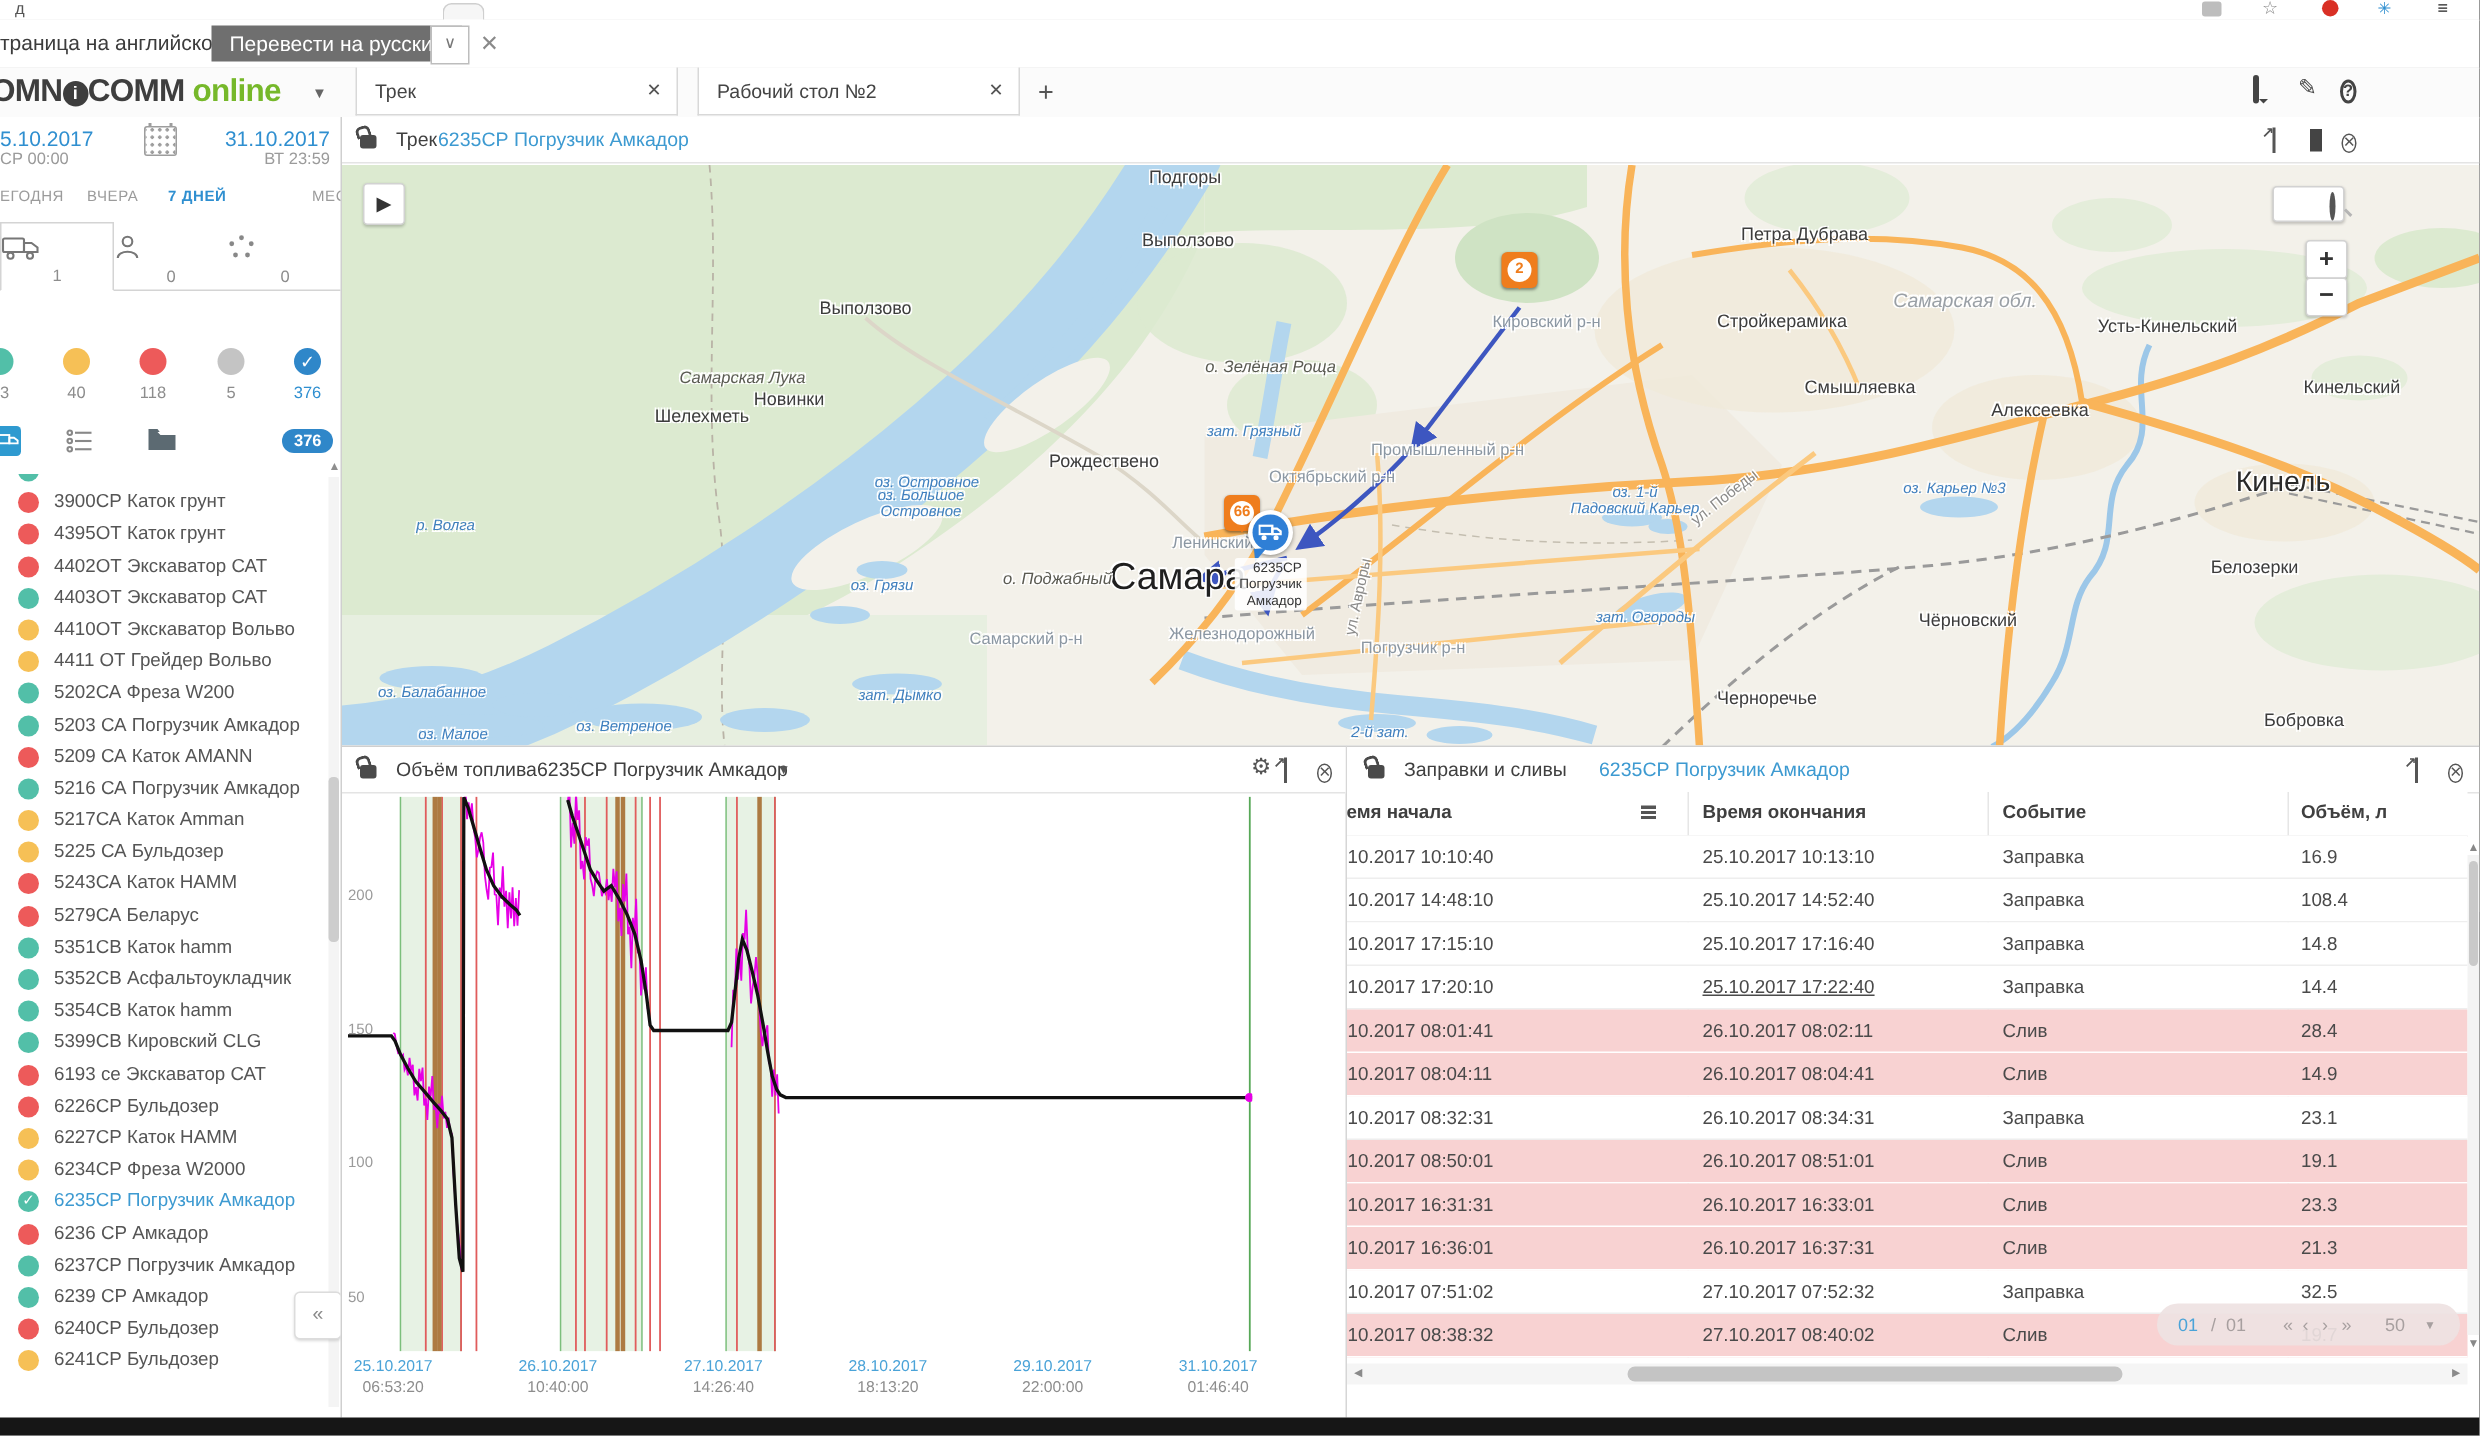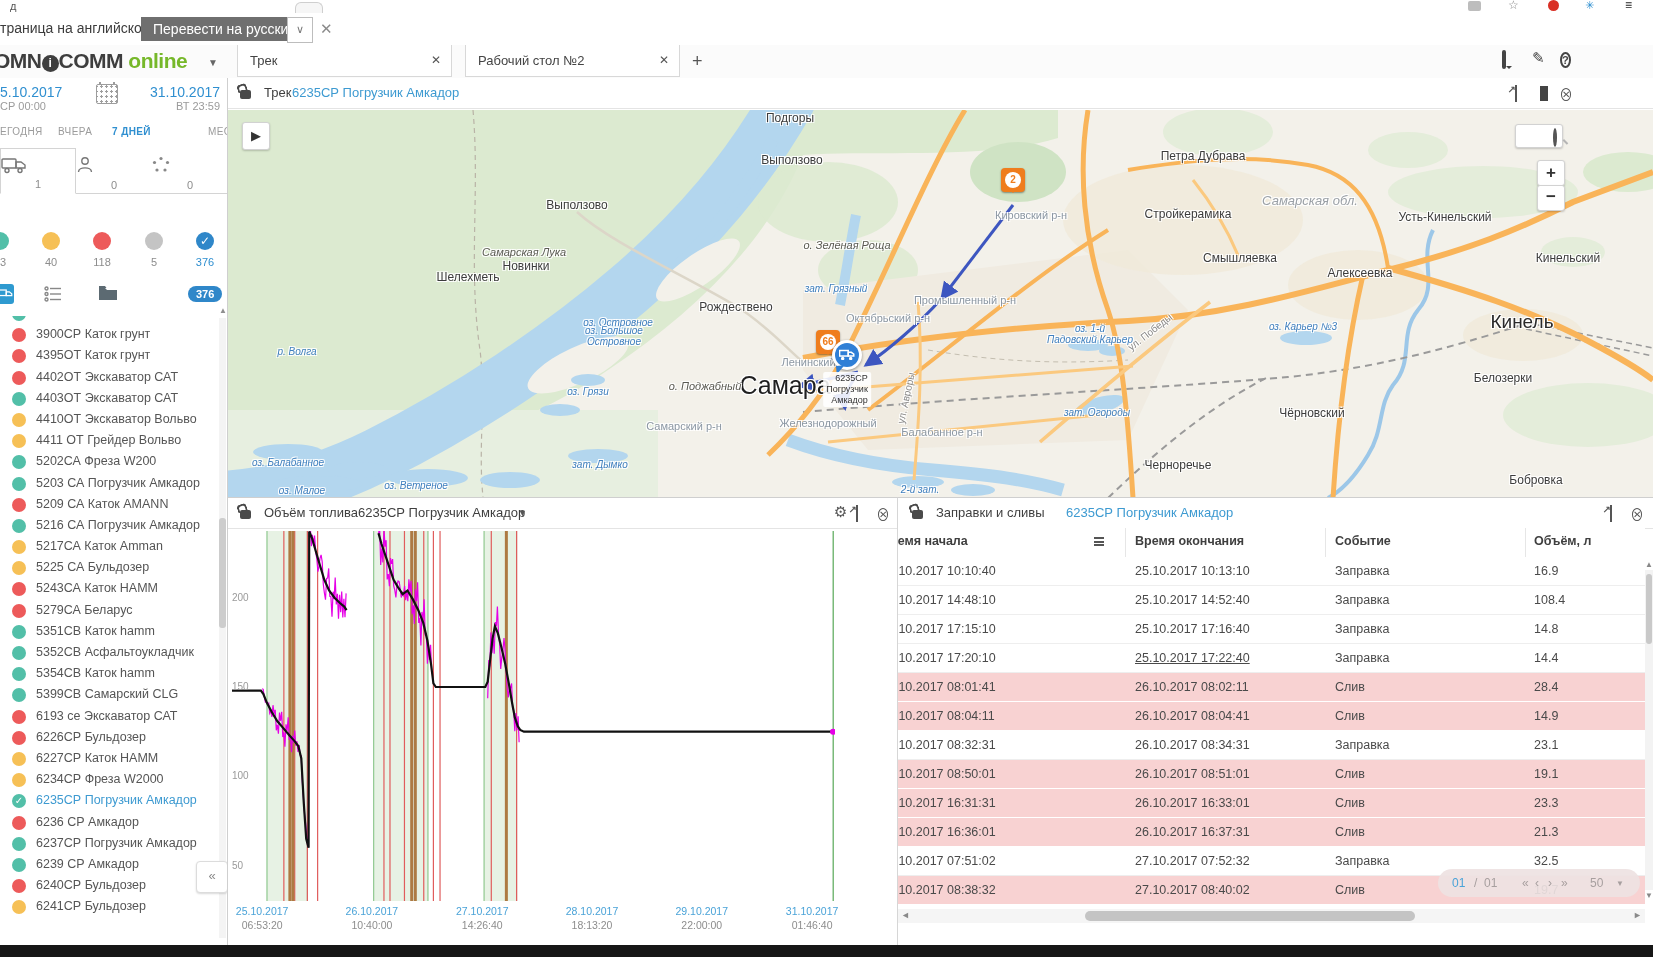--- a/index.html
+++ b/index.html
@@ -335,21 +335,21 @@
         <div class="v-item">
           <span class="v-dot" style="background: rgb(82, 191, 168);"></span>
           <span class="v-lbl">5352СВ Асфальтоукладчик</span>
         </div>
         <div class="v-item">
           <span class="v-dot" style="background: rgb(82, 191, 168);"></span>
           <span class="v-lbl">5354СВ Каток hamm</span>
         </div>
         <div class="v-item">
           <span class="v-dot" style="background: rgb(82, 191, 168);"></span>
-          <span class="v-lbl">5399СВ Самарский CLG</span>
+          <span class="v-lbl">5399СВ Кировский CLG</span>
         </div>
         <div class="v-item">
           <span class="v-dot" style="background: rgb(237, 90, 90);"></span>
           <span class="v-lbl">6193 се Экскаватор САТ</span>
         </div>
         <div class="v-item">
           <span class="v-dot" style="background: rgb(237, 90, 90);"></span>
           <span class="v-lbl">6226СР Бульдозер</span>
         </div>
         <div class="v-item">
@@ -477,21 +477,21 @@
           <path d="M785,95 L714,188" fill="none" stroke="#3d56c0" stroke-width="3" marker-end="url(#arr)"></path>
           <path d="M714,188 C690,215 660,240 638,255" fill="none" stroke="#3d56c0" stroke-width="3" marker-end="url(#arr)"></path>
           <path d="M630,262 L572,276" fill="none" stroke="#3d56c0" stroke-width="3" marker-end="url(#arr)"></path>
           <path d="M628,266 C620,278 615,288 617,298" fill="none" stroke="#3d56c0" stroke-width="3" marker-end="url(#arr)"></path>
         </g>
       </svg>
       <div id="map-labels">
           <span class="map-label ml-town" style="left: 562px; top: 8px;">Подгоры</span>
           <span class="map-label ml-town" style="left: 564px; top: 50px;">Выползово</span>
           <span class="map-label ml-town" style="left: 349px; top: 95px;">Выползово</span>
-          <span class="map-label ml-area" style="left: 267px; top: 142px; margin-left: 29px;">Самарская Лука</span>
+          <span class="map-label ml-area" style="left: 267px; top: 142px;">Самарская Лука</span>
           <span class="map-label ml-town" style="left: 298px; top: 156px;">Новинки</span>
           <span class="map-label ml-town" style="left: 240px; top: 167px;">Шелехметь</span>
           <span class="map-label ml-town" style="left: 508px; top: 197px;">Рождествено</span>
           <span class="map-label ml-area" style="left: 619px; top: 135px;">о. Зелёная Роща</span>
           <span class="map-label ml-water" style="left: 608px; top: 178px; text-align: center;">зат. Грязный</span>
           <span class="map-label ml-water" style="left: 390px; top: 212px;">оз. Островное</span>
           <span class="map-label ml-water" style="left: 386px; top: 226px;">оз. Большое
 Островное</span>
           <span class="map-label ml-district" style="left: 660px; top: 208px;">Октябрьский р-н</span>
           <span class="map-label ml-district" style="left: 737px; top: 190px;">Промышленный р-н</span>
@@ -507,21 +507,21 @@
           <span class="map-label ml-water" style="left: 862px; top: 224px;">оз. 1-й
 Падовский Карьер</span>
           <span class="map-label ml-bigtown" style="left: 1294px; top: 212px;">Кинель</span>
           <span class="map-label ml-town" style="left: 1275px; top: 268px;">Белозерки</span>
           <span class="map-label ml-town" style="left: 1084px; top: 303px;">Чёрновский</span>
           <span class="map-label ml-water" style="left: 869px; top: 302px;">зат. Огороды</span>
           <span class="map-label ml-town" style="left: 950px; top: 355px;">Черноречье</span>
           <span class="map-label ml-city" style="left: 557px; top: 275px;">Самара</span>
           <span class="map-label ml-district" style="left: 456px; top: 316px;">Самарский р-н</span>
           <span class="map-label ml-district" style="left: 600px; top: 313px;">Железнодорожный</span>
-          <span class="map-label ml-district" style="left: 714px; top: 322px;">Балабанное р-н</span>
+          <span class="map-label ml-district" style="left: 714px; top: 322px;">Погрузчик р-н</span>
           <span class="map-label ml-district" style="left: 590px; top: 252px;">Ленинский р-н</span>
           <span class="map-label ml-water" style="left: 69px; top: 241px;">р. Волга</span>
           <span class="map-label ml-area" style="left: 477px; top: 276px;">о. Поджабный</span>
           <span class="map-label ml-water" style="left: 360px; top: 281px;">оз. Грязи</span>
           <span class="map-label ml-water" style="left: 372px; top: 354px;">зат. Дымко</span>
           <span class="map-label ml-water" style="left: 60px; top: 352px;">оз. Балабанное</span>
           <span class="map-label ml-water" style="left: 188px; top: 375px;">оз. Ветреное</span>
           <span class="map-label ml-water" style="left: 74px; top: 380px;">оз. Малое</span>
           <span class="map-label ml-water" style="left: 692px; top: 379px;">2-й зат.</span>
           <span class="map-label ml-town" style="left: 1308px; top: 370px;">Бобровка</span>

